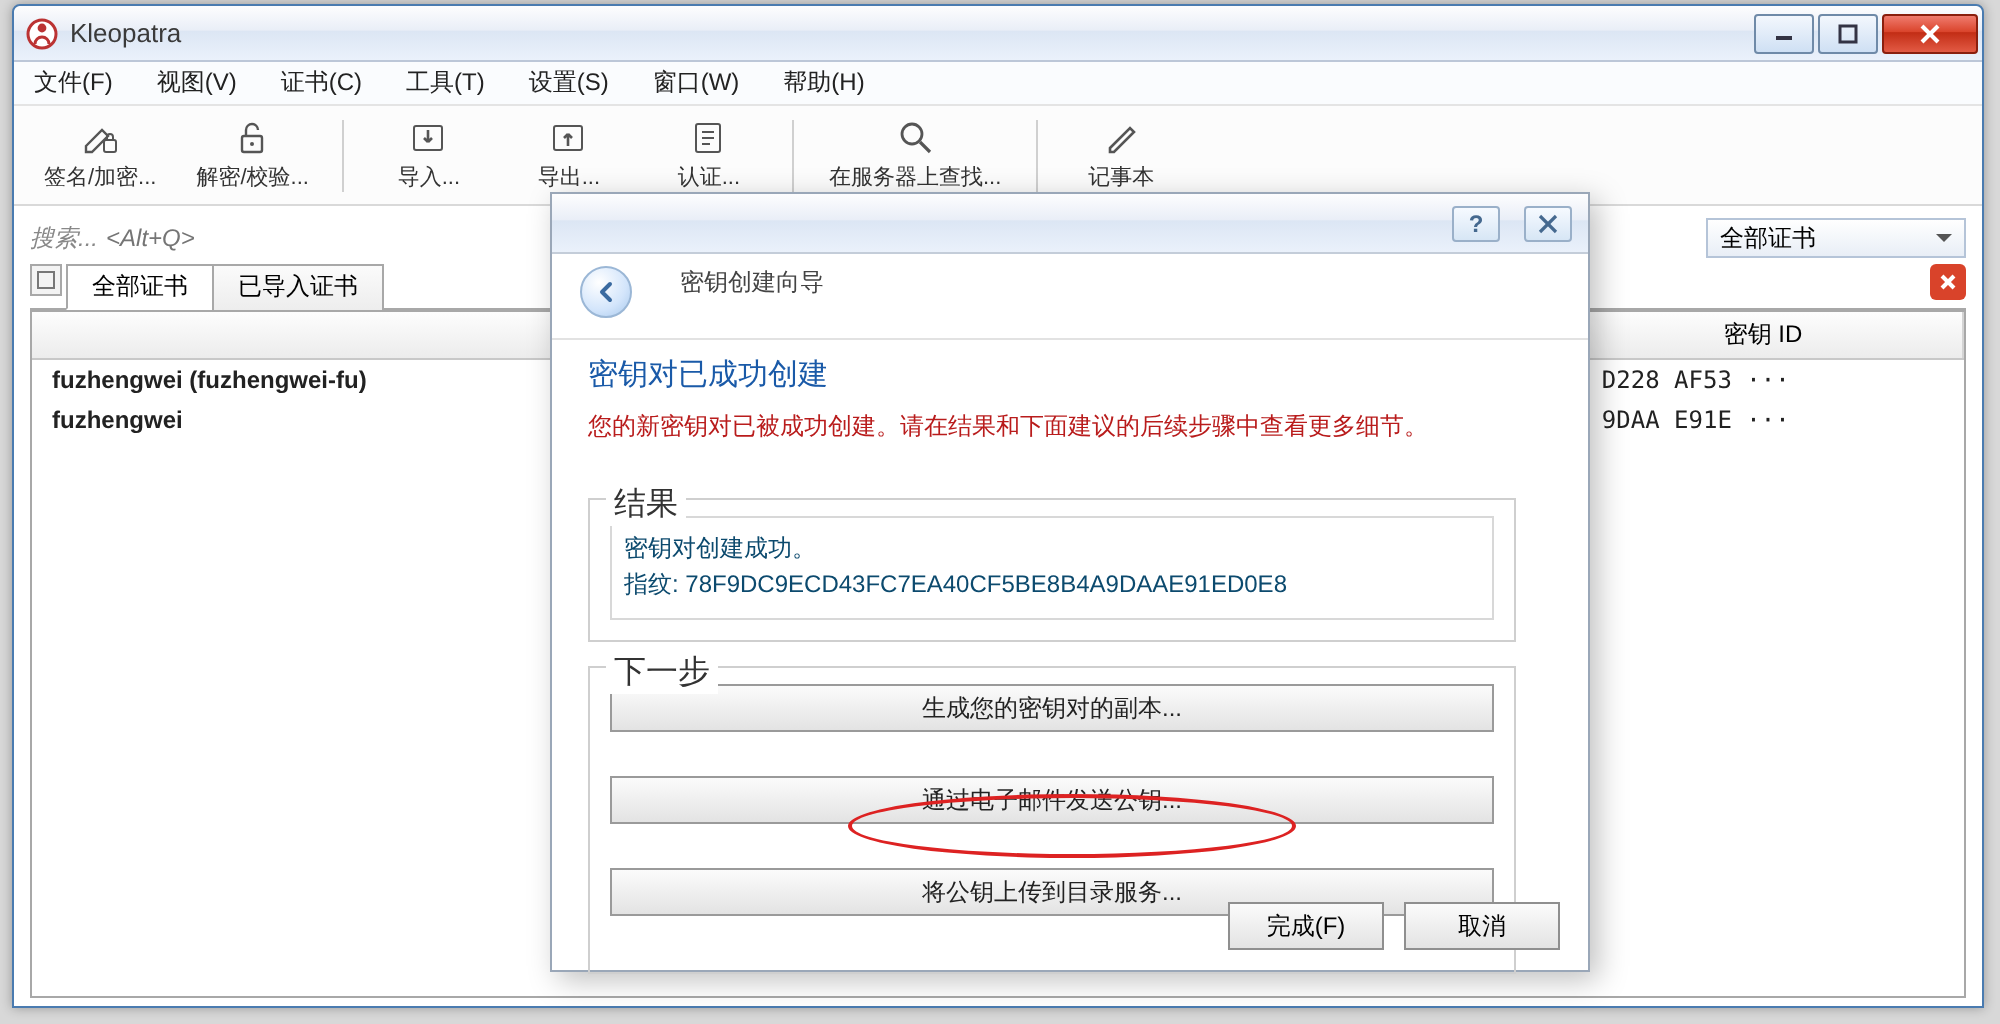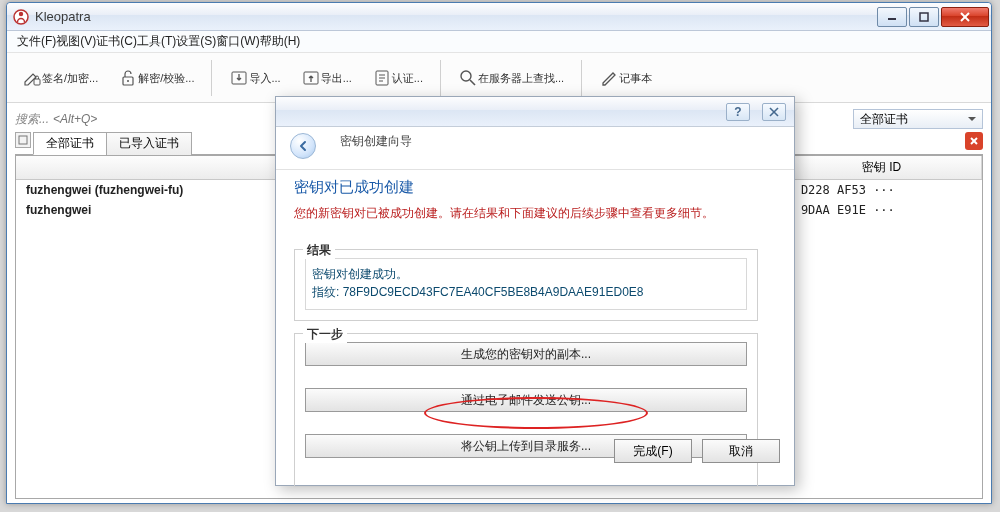--- a/index.html
+++ b/index.html
@@ -8,25 +8,25 @@
 
 .main-window { position: absolute; left: 6px; top: 2px; width: 986px; height: 502px; background: #fff; border: 1px solid #4a7bb0; border-radius: 4px 4px 0 0; box-shadow: 0 0 6px rgba(0,0,0,.3); }
 .titlebar { height: 28px; background: linear-gradient(#fdfdfe,#e9eef7 45%,#dce6f4 46%,#eaf1fb); border-bottom: 1px solid #bcc7d8; display: flex; align-items: center; padding: 0 2px 0 6px; border-radius: 4px 4px 0 0; }
 .app-icon { width: 16px; height: 16px; margin-right: 6px; }
 .title-text { flex: 1; color: #3a3a3a; font-size: 13px; }
 .win-btns { display: flex; gap: 2px; }
 .win-btn { width: 30px; height: 20px; border: 1px solid #6f8aa8; border-radius: 2px; background: linear-gradient(#f3f7fd,#cfe0f4); display:flex;align-items:center;justify-content:center;}
 .win-btn.close { width: 48px; background: linear-gradient(#f07b6e,#d9432a 45%,#c22d15 46%,#e25a44); border-color:#8a1f0e;}
 .win-btn svg { display:block; }
 
-.menubar { height: 22px; display: flex; align-items: center; gap: 0; padding: 0 10px; background:#fafcfe; border-bottom:1px solid #e4e4e4; }
+.menubar { height: 22px; display: flex; align-items: center; gap: 22px; padding: 0 10px; background:#fafcfe; border-bottom:1px solid #e4e4e4; }
 .menu-item { color:#222; cursor:default; }
 
 .toolbar { height: 50px; display:flex; align-items:center; gap:6px; padding:4px 8px; background:#fcfcfc; border-bottom:1px solid #d9d9d9; }
-.tool-btn { display:flex; flex-direction:row; align-items:center; justify-content:center; min-width:64px; height:44px; border:1px solid transparent; border-radius:3px; padding:2px 6px; cursor:default;}
+.tool-btn { display:flex; flex-direction:column; align-items:center; justify-content:center; min-width:64px; height:44px; border:1px solid transparent; border-radius:3px; padding:2px 6px; cursor:default;}
 .tool-btn .ico { width:20px; height:20px; display:flex;align-items:center;justify-content:center; }
 .tool-btn .lbl { font-size:11px; color:#333; margin-top:2px; white-space:nowrap;}
 .tool-sep { width:1px; height:36px; background:#d0d0d0; margin:0 4px;}
 
 .content-area { position: relative; padding: 6px 8px 8px 8px; height: calc(100% - 28px - 22px - 50px); }
 .search-row { display:flex; align-items:center; gap:4px; margin-bottom:2px;}
 .search-label { color:#888; font-style:italic;}
 .search-input { flex:1; background:transparent; border:none; outline:none; font-style:italic; color:#888;}
 .filter-select { width:130px; height:20px; border:1px solid #b5c4d8; background:linear-gradient(#fff,#e8eef6); padding:0 18px 0 6px; position:relative; font-size:11px; display:flex;align-items:center;}
 .filter-select::after{content:"";position:absolute;right:6px;top:7px;border:4px solid transparent;border-top-color:#555;}
@@ -51,24 +51,24 @@
 .dialog { position:absolute; left:275px; top:96px; width:520px; height:390px; background:#fff; border:1px solid #9aa7b8; box-shadow:4px 4px 14px rgba(0,0,0,.25); }
 .dlg-titlebar{height:30px;background:linear-gradient(#fdfdfe,#e9eef7 45%,#dce6f4 46%,#eaf1fb);border-bottom:1px solid #c4cdd9;display:flex;align-items:center;justify-content:flex-end;padding:0 8px;gap:12px;}
 .dlg-tb-btn{width:24px;height:18px;border:1px solid #9ab0c9;border-radius:2px;background:linear-gradient(#f6faff,#d7e6f5);display:flex;align-items:center;justify-content:center;}
 .dlg-header{display:flex;gap:24px;padding:6px 14px 10px 14px;border-bottom:1px solid #e2e2e2;}
 .back-circle{width:26px;height:26px;border-radius:50%;background:radial-gradient(circle at 35% 30%,#fff,#d3e5fb 60%,#a7c8ec);border:1px solid #9bb7d6;display:flex;align-items:center;justify-content:center;}
 .dlg-header-title{color:#444;font-size:12px;}
 .dlg-body{padding:8px 36px 10px 18px;}
 .dlg-h1{color:#1a5aa8;font-size:15px;font-weight:normal;margin-bottom:8px;}
 .dlg-p{color:#b91c1c;font-size:12px;margin-bottom:27px;}
 .groupbox{border:1px solid #cfcfcf;padding:8px 10px 10px 10px;margin-bottom:12px;position:relative;}
-.groupbox .legend{position:absolute;top:-8px;left:8px;background:#fff;padding:0 4px;font-size:12px;color:#333;font-weight:bold;}
+.groupbox .legend{position:absolute;top:-8px;left:8px;background:#fff;padding:0 4px;font-size:16px;color:#333;}
 .result-text{background:#fff;border:1px solid #d8d8d8;padding:6px;min-height:52px;font-family:"SimSun",monospace;font-size:12px;color:#0c4a6e;line-height:1.5;}
 .next-btn{display:block;width:100%;height:24px;border:1px solid #9a9a9a;background:linear-gradient(#fbfbfb,#e3e3e3);margin-bottom:22px;font-size:12px;color:#222;cursor:default;}
-.dlg-footer{position:absolute;bottom:22px;right:14px;display:flex;gap:10px;justify-content:space-between;}
+.dlg-footer{position:absolute;bottom:10px;right:14px;display:flex;gap:10px;justify-content:space-between;}
 .dlg-ftr-btn{width:78px;height:24px;border:1px solid #8f8f8f;background:linear-gradient(#fbfbfb,#e3e3e3);font-size:12px;}
 .red-ellipse{position:absolute;border:2px solid #d22;border-radius:50%;pointer-events:none;}
 </style>
 </head>
 <body>
 
 <div class="main-window">
   <div class="titlebar">
     <span class="app-icon">
       <svg viewBox="0 0 16 16" width="16" height="16">

